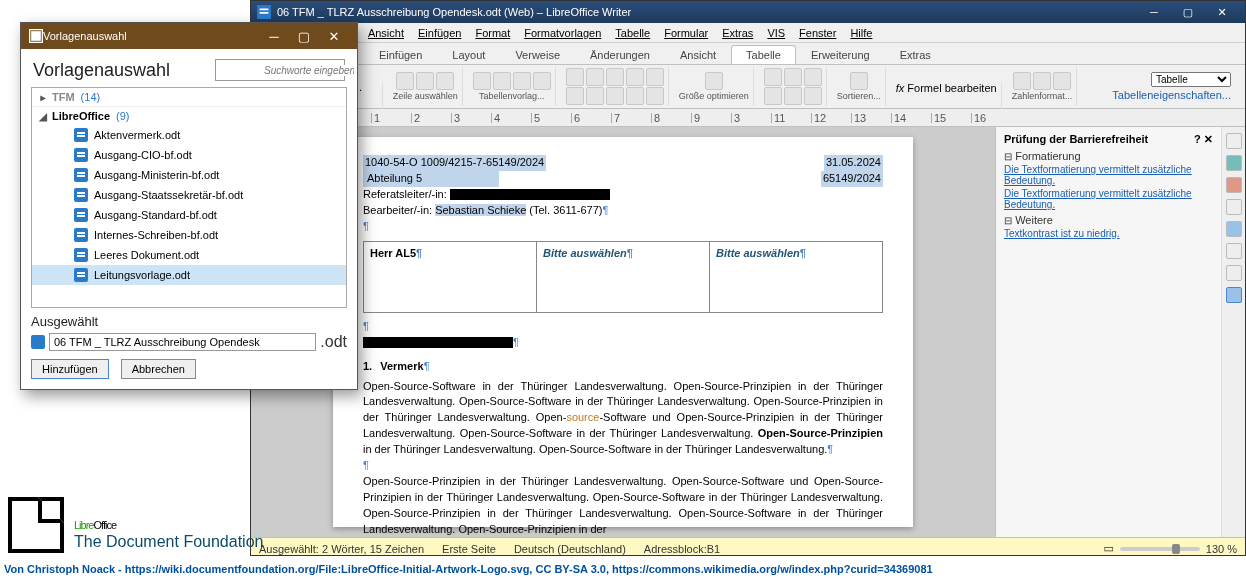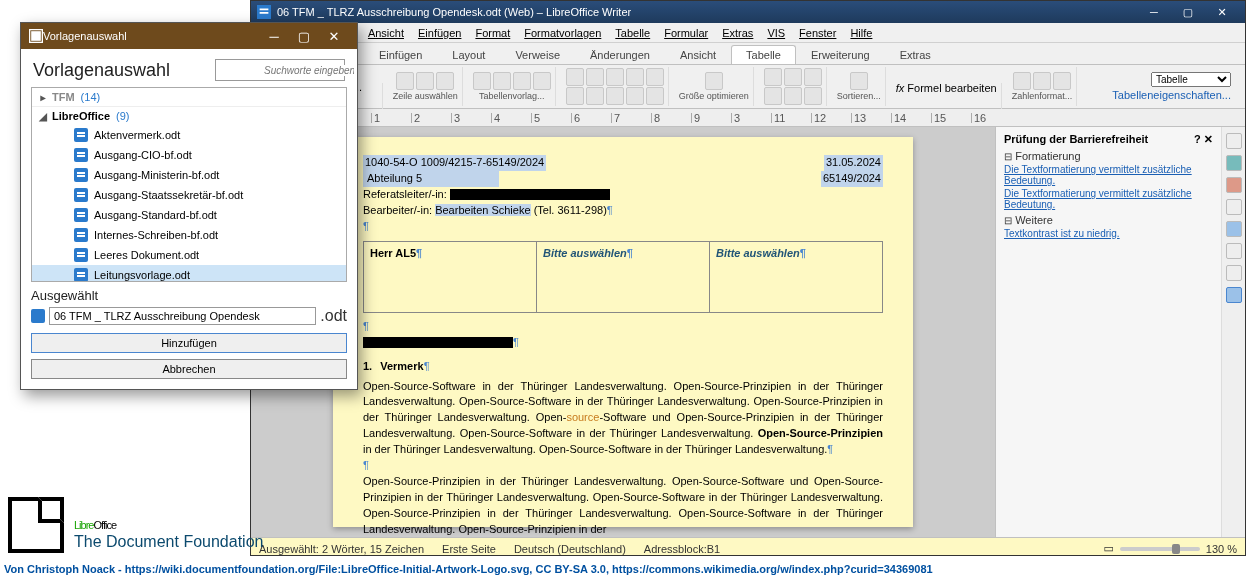--- a/index.html
+++ b/index.html
@@ -29,21 +29,21 @@
 .rgrp.text .ic { width:14px; height:14px; background:#e4e4e4; border:1px solid #c8c8c8; }
 .ribbon-right { margin-left:auto; display:flex; flex-direction:column; align-items:flex-end; font-size:10px; gap:2px; padding-right:8px;}
 .ribbon-right select { font-size:10px; width:80px; }
 .ribbon-right .checklink { color:#1a5fb4; }
 
 .ruler { height:18px; background:#eee; border-bottom:1px solid #c0c0c0; display:flex; align-items:center; padding-left:40px; gap:0; font-size:8px; color:#555; position:relative; }
 .ruler div { width:40px; border-left:1px solid #aaa; padding-left:2px; height:10px; line-height:10px; }
 
 .workarea { flex:1; display:flex; overflow:hidden; background:#ccc; }
 .page-scroll { flex:1; overflow:auto; display:flex; justify-content:center; background:#ccc; }
-.page { width:580px; background:#fef9c3; margin:10px 0; padding:18px 30px; font-size:11px; line-height:1.45; color:#000; box-shadow:0 2px 6px rgba(0,0,0,.3); }
+.page { width:580px; background:#ffffff; margin:10px 0; padding:18px 30px; font-size:11px; line-height:1.45; color:#000; box-shadow:0 2px 6px rgba(0,0,0,.3); }
 .page .hdrrow { display:flex; justify-content:space-between; }
 .page .hdrrow span { background:#c0d4eb; padding:0 2px; }
 .redact { display:inline-block; background:#000; height:11px; vertical-align:middle; }
 .pilcrow { color:#4a86cf; }
 .tbl3 { display:flex; border:1px solid #888; margin:6px 0; }
 .tbl3 .cell { flex:1; min-height:70px; border-right:1px solid #888; padding:4px 6px; font-weight:bold; }
 .tbl3 .cell:last-child { border-right:none; }
 .tbl3 .cell em { font-style:italic; font-weight:bold; color:#257; }
 .sectionhdr { display:flex; align-items:center; margin:8px 0 4px; }
 .sectionhdr .num { font-weight:bold; margin-right:8px; }
@@ -89,21 +89,21 @@
 .tree .node.child .fic { width:14px; height:14px; background:#2a7acc; border-radius:2px; position:relative; }
 .tree .node.child .fic::after { content:""; position:absolute; left:3px; top:4px; width:8px; height:2px; background:#fff; box-shadow:0 3px 0 #fff; }
 .tree .node.selected { background:#cde4f7; }
 
 .dialog-bottom { padding:6px 10px 10px; }
 .dialog-bottom .lbl { font-size:13px; color:#222; margin-bottom:4px; }
 .filefield { display:flex; align-items:center; gap:4px; margin-bottom:8px; }
 .filefield .fic { width:14px; height:14px; background:#2a7acc; border-radius:2px; }
 .filefield input { flex:1; border:1px solid #999; padding:2px 4px; font-size:11px; }
 .filefield .ext { font-size:16px; color:#333; }
-.btnrow { display:flex; justify-content:flex-start; gap:6px;flex-direction:column; }
+.btnrow { display:flex; justify-content:flex-start; gap:12px; }
 .btnrow button { padding:3px 10px; border:1px solid #888; background:#efefef; font-size:11px; }
 .btnrow button.primary { border:1px solid #4a86cf; }
 
 
 .logo { position:absolute; left:8px; bottom:26px; display:flex; align-items:center; gap:10px; }
 .logo .sq { width:56px; height:56px; border:4px solid #000; background:#fff; position:relative; }
 .logo .sq::after { content:""; position:absolute; right:-4px; top:-4px; width:22px; height:22px; background:#fff; border-left:4px solid #000; border-bottom:4px solid #000; transform:skew(0,0); clip-path:polygon(0 0,100% 100%,0 100%); }
 .logo-text { display:flex; flex-direction:column; line-height:1; }
 .logo-text .l1 { font-size:34px; font-weight:500; letter-spacing:-1px; }
 .logo-text .l1 .g { color:#18a303; }
@@ -275,21 +275,21 @@
       <div class="page">
         <div class="hdrrow">
           <span>1040-54-O 1009/4215-7-65149/2024</span>
           <span>31.05.2024</span>
         </div>
         <div class="hdrrow">
           <span><span>Abteilung 5</span> <span class="redact" style="width:70px"></span></span>
           <span>65149/2024</span>
         </div>
         <div><span>Referatsleiter/-in:</span> <span class="redact" style="width:160px"></span></div>
-        <div><span>Bearbeiter/-in:</span> <span style="background:#c0d4eb">Bearbeiten Schieke</span> <span>(Tel. 3611-298)</span><span class="pilcrow">¶</span></div>
+        <div><span>Bearbeiter/-in:</span> <span style="background:#c0d4eb">Sebastian Schieke</span> <span>(Tel. 3611-677)</span><span class="pilcrow">¶</span></div>
         <div class="pilcrow">¶</div>
         <div class="tbl3">
           <div class="cell"><span>Herr AL5</span><span class="pilcrow">¶</span></div>
           <div class="cell"><em>Bitte auswählen</em><span class="pilcrow">¶</span></div>
           <div class="cell"><em>Bitte auswählen</em><span class="pilcrow">¶</span></div>
         </div>
         <div class="pilcrow">¶</div>
         <div><span class="redact" style="width:150px"></span><span class="pilcrow">¶</span></div>
         <div class="sectionhdr">
             <span class="num">1.</span>

